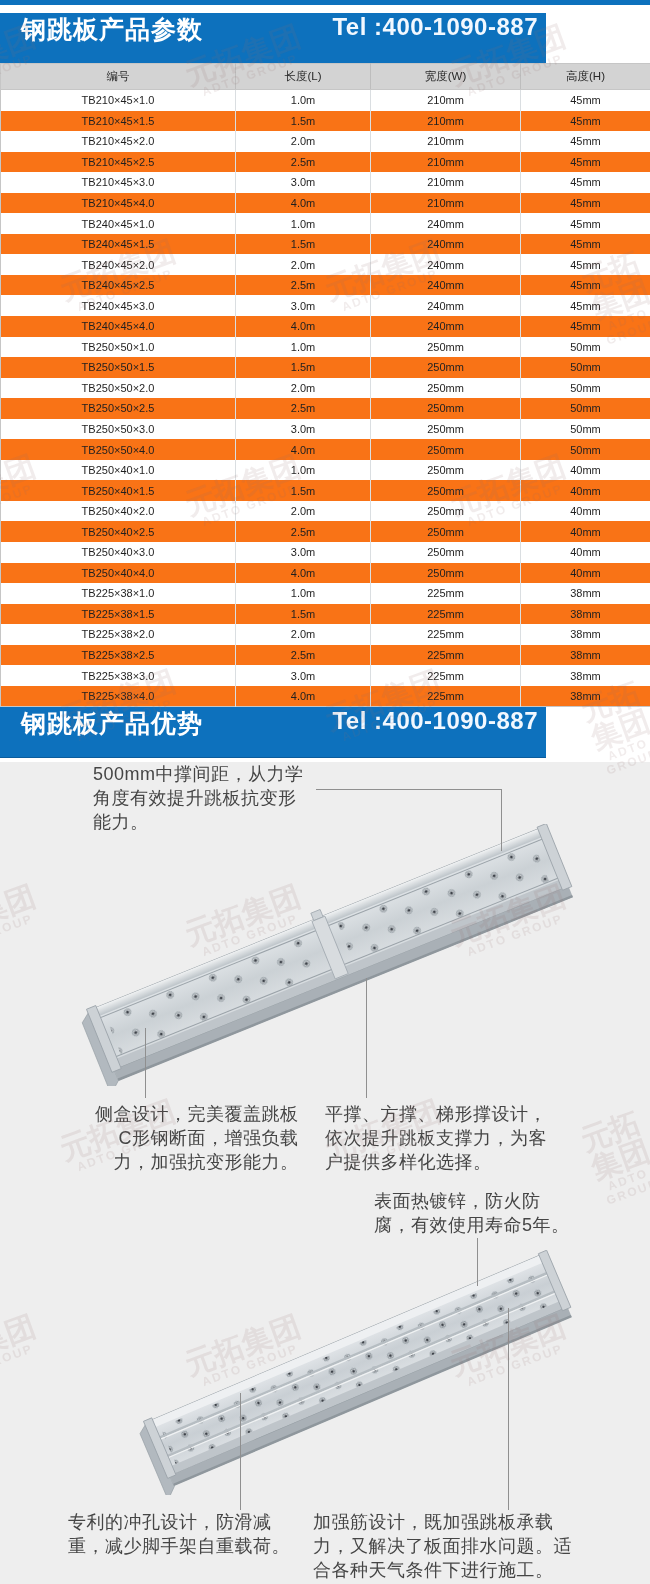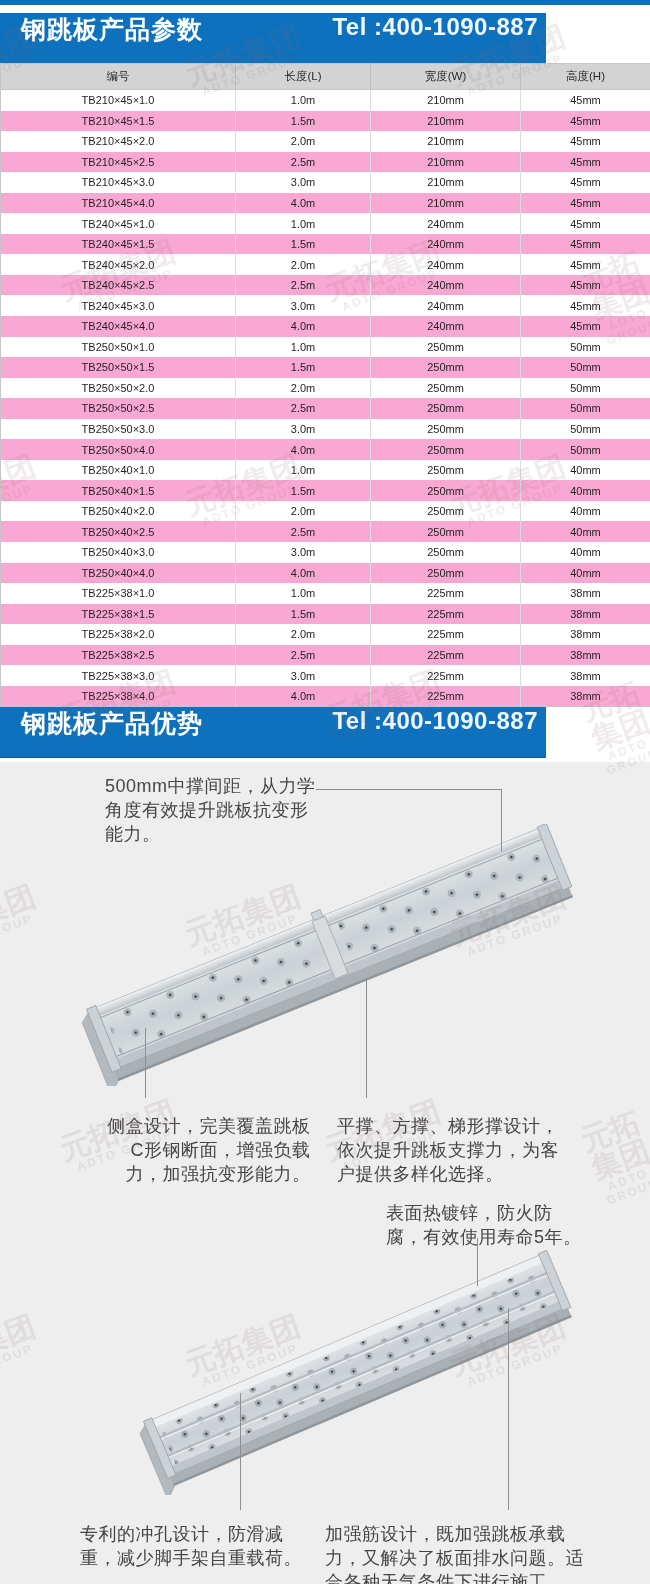--- a/index.html
+++ b/index.html
@@ -14,23 +14,23 @@
   .banner-tel{color:#f2f8ff;font-size:24px;font-weight:700;padding-right:8px;letter-spacing:0.5px;}
   .table-wrap{position:absolute;left:0;top:63px;width:650px;}
   table{width:650px;border-collapse:collapse;table-layout:fixed;border:1px solid #c6c6c6;}
   thead th{height:23px;background:#d3d3d3;color:#2a2a2a;font-size:11.5px;font-weight:400;
            text-align:center;border-left:1px solid #bdbdbd;border-bottom:1px solid #c6c6c6;}
   thead th:first-child{border-left:none;}
   tbody td{height:20.55px;padding:0;text-align:center;font-size:11px;color:#1f1f1f;
            border-left:1px solid #dadee1;}
   tbody td:first-child{border-left:none;}
   tbody tr{background:#ffffff;}
-  tbody tr.alt{background:#f9a8d4;}
+  tbody tr.alt{background:#f97316;}
   .advantages-bg{position:absolute;left:0;top:762px;width:650px;height:822px;background:#eeeeee;}
-  .ann{position:absolute;margin:12px;font-size:18px;line-height:24px;color:#454545;
+  .ann{position:absolute;margin:0;font-size:18px;line-height:24px;color:#454545;
        white-space:pre-line;letter-spacing:0.5px;z-index:2;}
   .ann-mid{left:93px;top:762px;}
   .ann-sidebox{left:95px;top:1102px;text-align:right;}
   .ann-supports{left:325px;top:1102px;}
   .ann-galv{left:374px;top:1189px;}
   .ann-punch{left:68px;top:1510px;}
   .ann-rib{left:313px;top:1510px;}
   .leader{position:absolute;background:#8f8f8f;z-index:2;}
   .plank{position:absolute;z-index:1;}
   .wm-layer{position:absolute;left:0;top:0;width:650px;height:1584px;pointer-events:none;z-index:3;}

